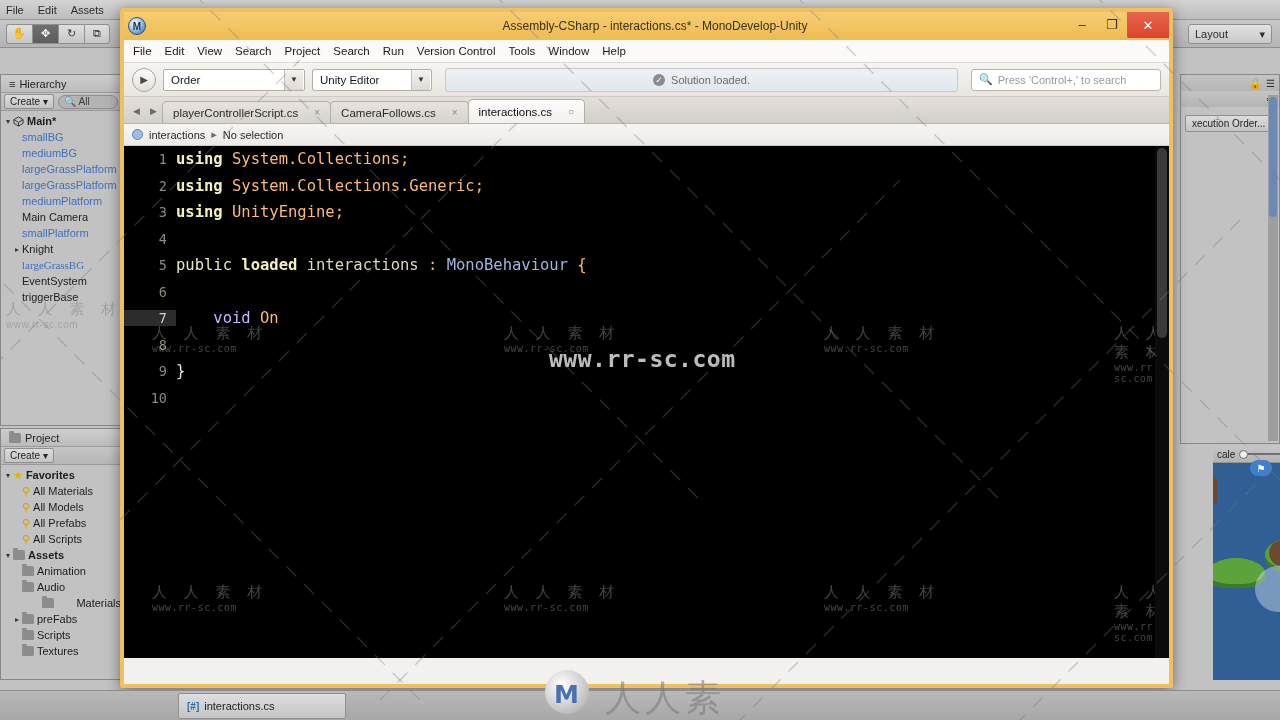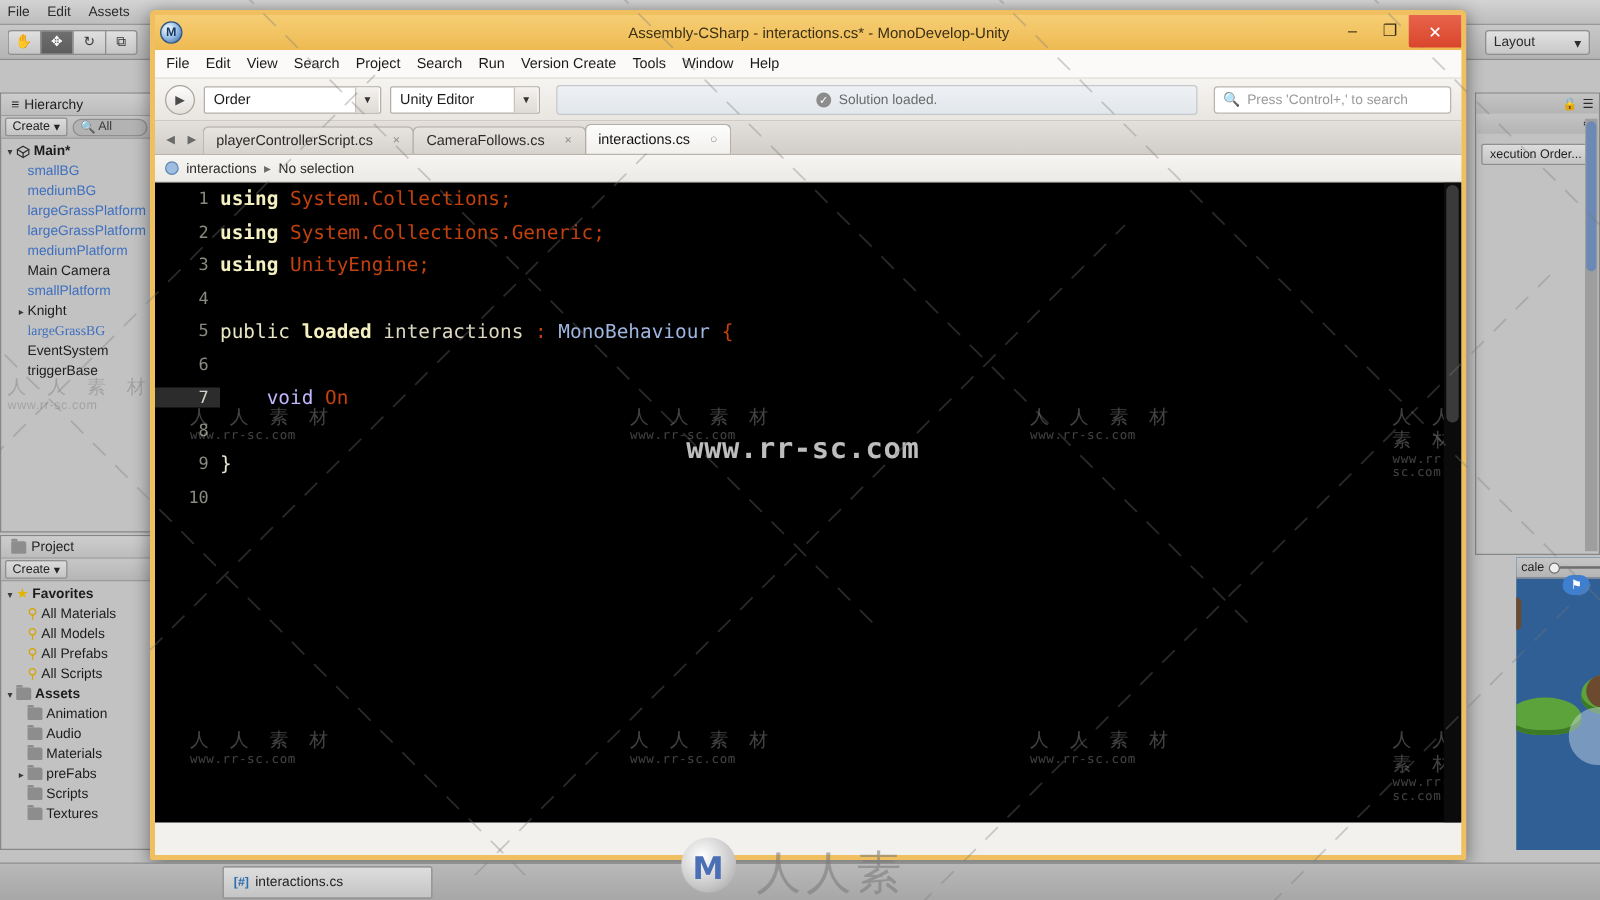--- a/index.html
+++ b/index.html
@@ -240,21 +240,21 @@
     width: 52px; text-align: right; padding-right: 9px; flex: none;
     color: #8a8a80; font-size: 13.5px;
   }
   .ln.cur { background: #2c2c2c; color: #d0d0c8; }
   .kw { color: #f5f0c0; font-weight: bold; }
   .kw2 { color: #eae7c6; }
   .typ { color: #9fb6e0; }
   .cls { color: #ddd8c0; }
   .rt { color: #c4b5fd; }
   .pn { color: #e8e4d4; }
-  .txt { color: #c2410c; margin-top: 48px; }
+  .txt { color: #fdba74; margin-top: 48px; }
   .ed-scrollv { position: absolute; right: 0; top: 0; bottom: 0; width: 14px; background: #0b0b0b; }
   .ed-scrollv i { position: absolute; left: 2px; right: 2px; top: 2px; height: 190px; background: #3a3a3a; border-radius: 5px; }
 
   .md-status {
     height: 24px; background: linear-gradient(#f4f2ef,#e6e3de);
     border-top: 1px solid #cac5be; display: flex; align-items: center;
     justify-content: flex-end; gap: 10px; padding-right: 10px;
     font-size: 11px; color: #3b3b3b;
   }
   .st-item { display: flex; align-items: center; gap: 4px; }
@@ -414,21 +414,21 @@
           <div class="tree-row" style="padding-left: 11px;">
             <span class="tw"></span>
             <span class="ico ico-folder" style="margin-right: 3px;"></span>
             <span>Animation</span>
           </div>
           <div class="tree-row" style="padding-left: 11px;">
             <span class="tw"></span>
             <span class="ico ico-folder" style="margin-right: 3px;"></span>
             <span>Audio</span>
           </div>
-          <div class="tree-row" style="padding-left: 11px;">
+          <div class="tree-row" style="padding-left: 11px; justify-content: space-between;">
             <span class="tw"></span>
             <span class="ico ico-folder" style="margin-right: 3px;"></span>
             <span>Materials</span>
           </div>
           <div class="tree-row" style="padding-left: 11px;">
             <span class="tw">▸</span>
             <span class="ico ico-folder" style="margin-right: 3px;"></span>
             <span>preFabs</span>
           </div>
           <div class="tree-row" style="padding-left: 11px;">
@@ -491,21 +491,21 @@
     </div>
 
     <div class="md-menu" id="md-menu">
         <span>File</span>
         <span>Edit</span>
         <span>View</span>
         <span>Search</span>
         <span>Project</span>
         <span>Search</span>
         <span>Run</span>
-        <span>Version Create</span>
+        <span>Version Control</span>
         <span>Tools</span>
         <span>Window</span>
         <span>Help</span>
       </div>
 
     <div class="md-toolbar">
       <div class="run-btn">▶</div>
       <div class="combo" style="width:142px;">
         <span>Order</span>
         <span class="arrow">▼</span>

